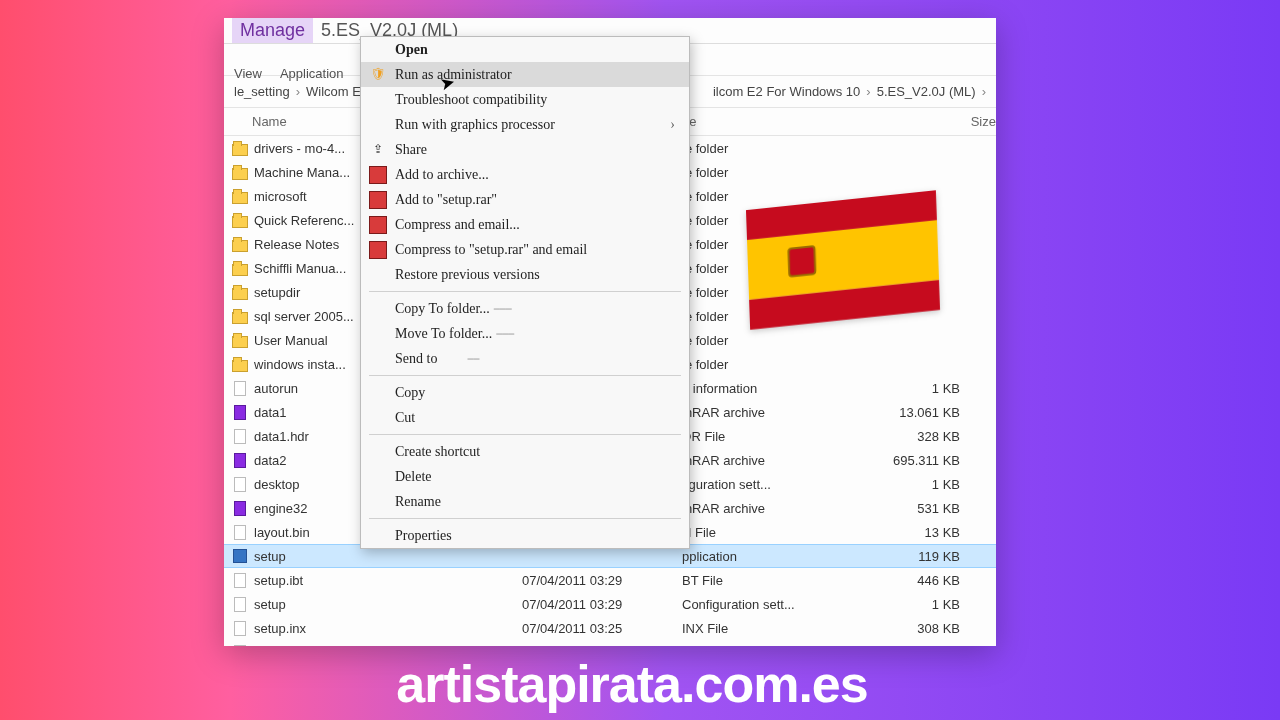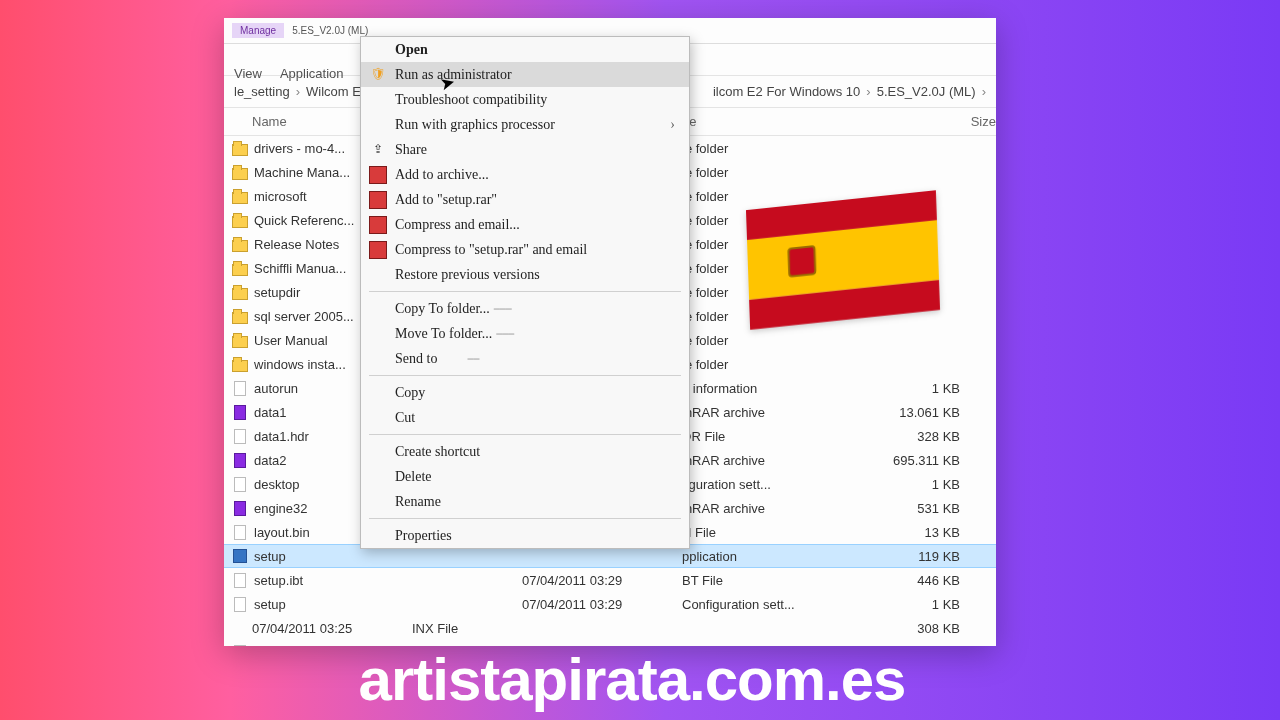--- a/index.html
+++ b/index.html
@@ -23,21 +23,21 @@
     box-shadow: 0 8px 30px rgba(0,0,0,.25);
     display: flex;
     flex-direction: column;
     overflow: hidden;
   }
   .titlebar {
     height: 26px;
     display: flex;
     align-items: center;
     padding: 0 8px;
-    font-size: 10px;
+    font-size: 18px;
     color: #555;
     border-bottom: 1px solid #ddd;
   }
   .titlebar .manage { background:#e6d5f7;color:#7030a0;padding:2px 8px;margin-right:8px; }
   .menubar {
     height: 32px;
     display: flex;
     align-items: center;
     gap: 18px;
     padding: 0 10px;
@@ -144,21 +144,21 @@
   .flag .r1{top:0;height:25%;background:#c60b1e;}
   .flag .y {top:25%;height:50%;background:#ffc400;}
   .flag .r2{top:75%;height:25%;background:#c60b1e;}
   .flag .crest{position:absolute;left:40px;top:35%;width:28px;height:30px;background:#c60b1e;border:2px solid #9a6b00;border-radius:4px;}
   .watermark{
     position:absolute;
     left:0;right:16px;bottom:6px;
     text-align:center;
     font-family:"Arial Black",sans-serif;
     font-weight:900;
-    font-size:60px;
+    font-size:52px;
     color:#fff;
     letter-spacing:-1px;
   }
 </style>
 </head>
 <body>
 
 <div class="window">
   <div class="titlebar">
     <span class="manage">Manage</span>
@@ -399,20 +399,26 @@
           <span class="icon">
             <span class="file-ico"></span>
           </span>
           <span>setup</span>
         </div>
         <div class="col-date">07/04/2011 03:29</div>
         <div class="col-type">Configuration sett...</div>
         <div class="col-size">1 KB</div>
       </div>
       <div class="file">
+        <div class="col-name">
+          <span class="icon">
+            <span class="file-ico"></span>
+          </span>
+          <span>setup.inx</span>
+        </div>
         <div class="col-date">07/04/2011 03:25</div>
         <div class="col-type">INX File</div>
         <div class="col-size">308 KB</div>
       </div>
       <div class="file">
         <div class="col-name">
           <span class="icon">
             <span class="file-ico"></span>
           </span>
           <span>setup.isn</span>

